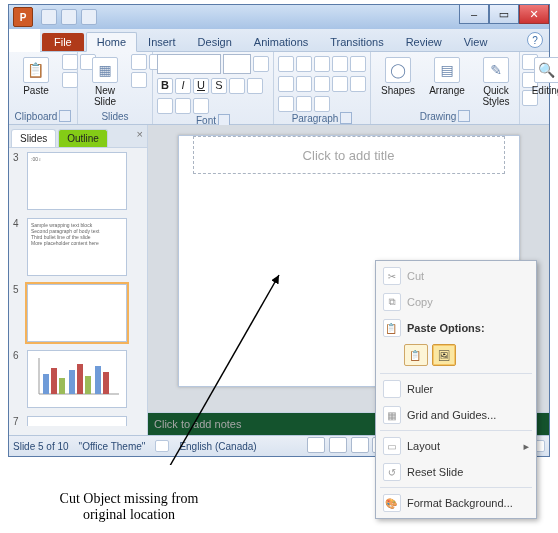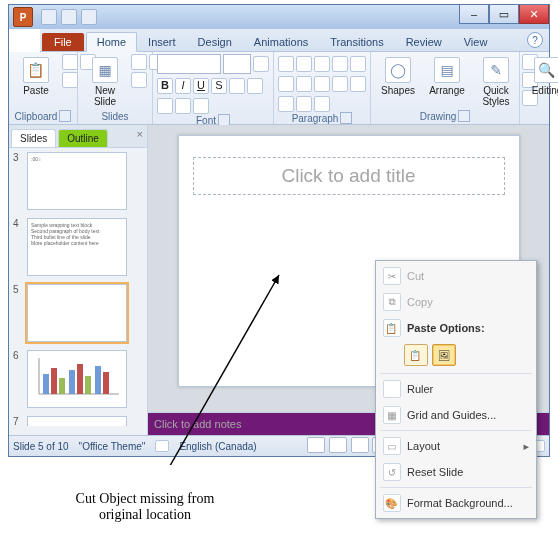--- a/index.html
+++ b/index.html
@@ -123,23 +123,23 @@
   .thumbrow{display:flex;align-items:flex-start;gap:4px;margin-bottom:8px;}
   .thumbrow .num{width:10px;font-size:10px;color:#555;}
   .thumb{width:100px;height:58px;background:#fff;border:1px solid #b7c7dd;position:relative;padding:3px;box-sizing:border-box;font-size:5px;color:#666;line-height:6px;}
   .thumb.selected{outline:2px solid #f4b25a;}
   .editor {
     flex:1;display:flex;flex-direction:column;position:relative;
   }
   .slidewrap{flex:1;display:flex;align-items:flex-start;justify-content:center;overflow:hidden;
     background:#d7dce2;position:relative;padding:10px 14px 0 14px;}
   .slide{width:340px;height:250px;background:#fff;border:1px solid #b7c7dd;box-shadow:0 0 3px #aaa;position:relative;}
-  .titleph{position:absolute;left:14px;right:14px;top:21px;height:36px;border:1px dashed #aab4c2;
-    display:flex;align-items:center;justify-content:center;color:#a6a6a6;font-size:19px;}
-  .notes{height:22px;background:#701a75;border-top:1px solid #c6d3e4;color:#a6a6a6;
+  .titleph{position:absolute;left:14px;right:14px;top:0;height:36px;border:1px dashed #aab4c2;
+    display:flex;align-items:center;justify-content:center;color:#a6a6a6;font-size:13px;}
+  .notes{height:22px;background:#14532d;border-top:1px solid #c6d3e4;color:#a6a6a6;
     padding-left:6px;display:flex;align-items:center;font-size:11px;}
   
   .ctxmenu{
     position:absolute;left:366px;top:255px;width:156px;background:#f6f6f6;
     border:1px solid #a6b2c4;box-shadow:2px 2px 5px rgba(0,0,0,.3);
     font-size:11px;padding:2px;z-index:5;
   }
   .ctxitem{display:flex;align-items:center;gap:6px;padding:3px 4px;color:#333;border:1px solid transparent;}
   .ctxitem.disabled{color:#a9a9a9;}
   .ctxicon{width:16px;height:16px;display:flex;align-items:center;justify-content:center;
@@ -462,16 +462,16 @@
     </defs>
 
     <line x1="150" y1="480" x2="270" y2="270" stroke="#000" stroke-width="1.4" marker-end="url(#ah)"></line>
 
     <line x1="416" y1="480" x2="416" y2="320" stroke="#000" stroke-width="1.4" marker-end="url(#ah)"></line>
   </svg>
 
 </div>
 
 <div class="annot">
-  <div class="caption" style="left:30px;top:34px;width:230px;white-space:pre-line">Cut Object missing from
+  <div class="caption" style="left:14px;top:34px;width:230px;white-space:pre-line">Cut Object missing from
 original location</div>
   <div class="caption" style="left:356px;top:34px;width:140px">Paste Options</div>
 </div>
 
 </body></html>

